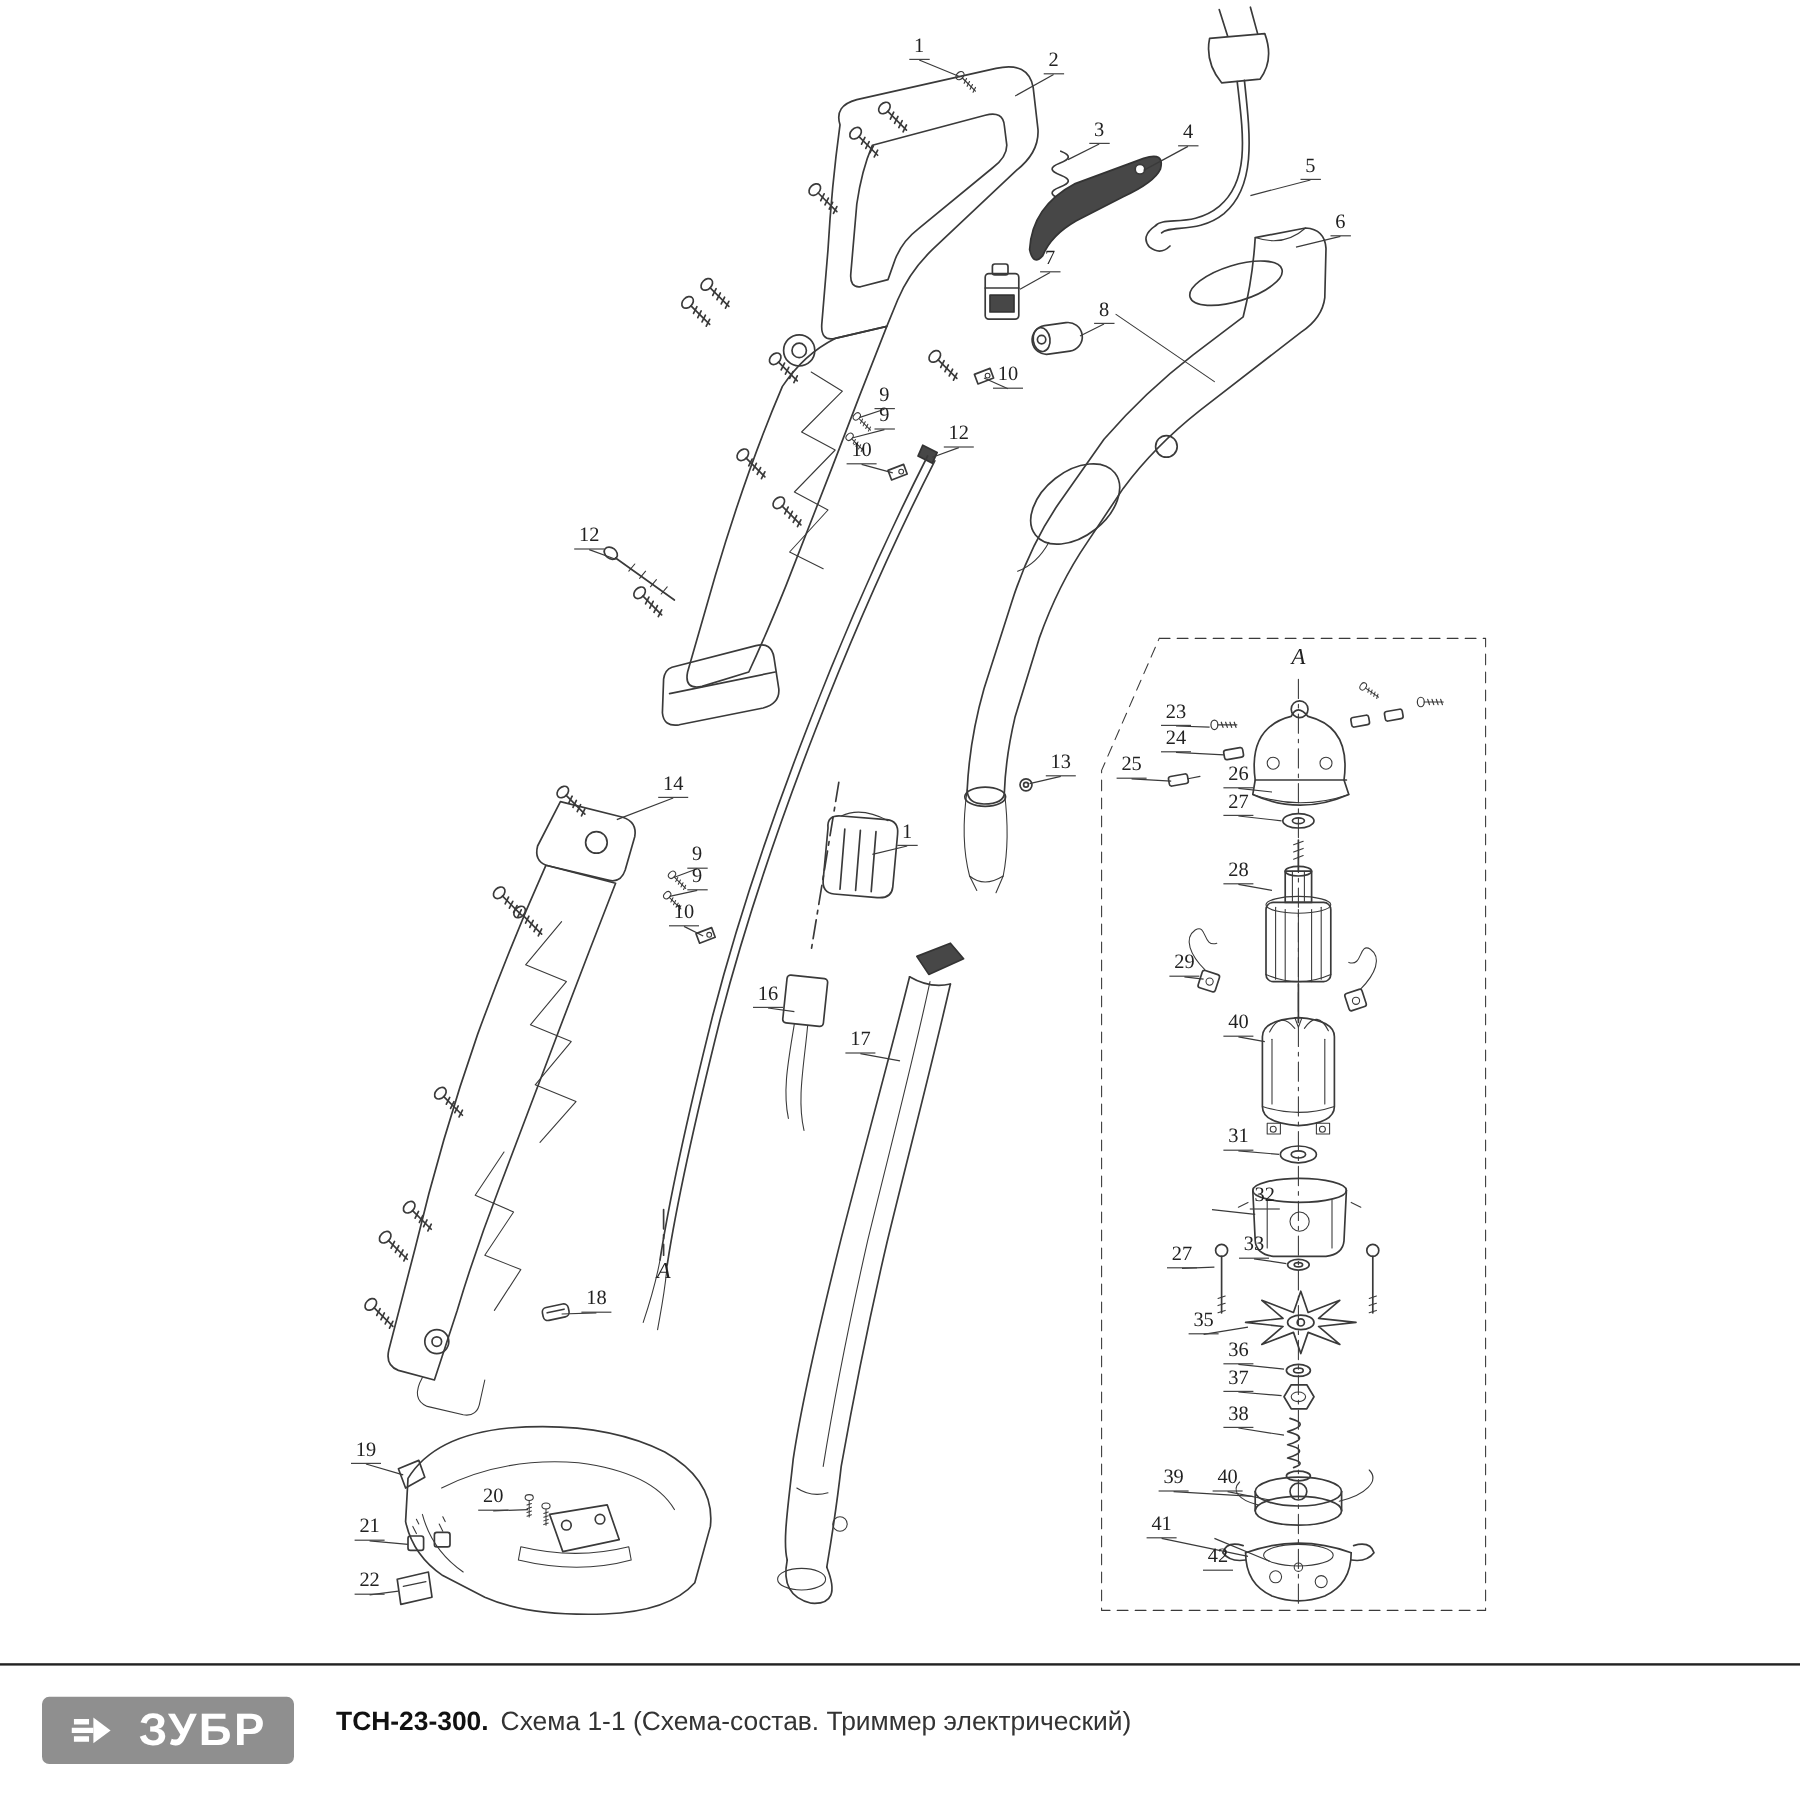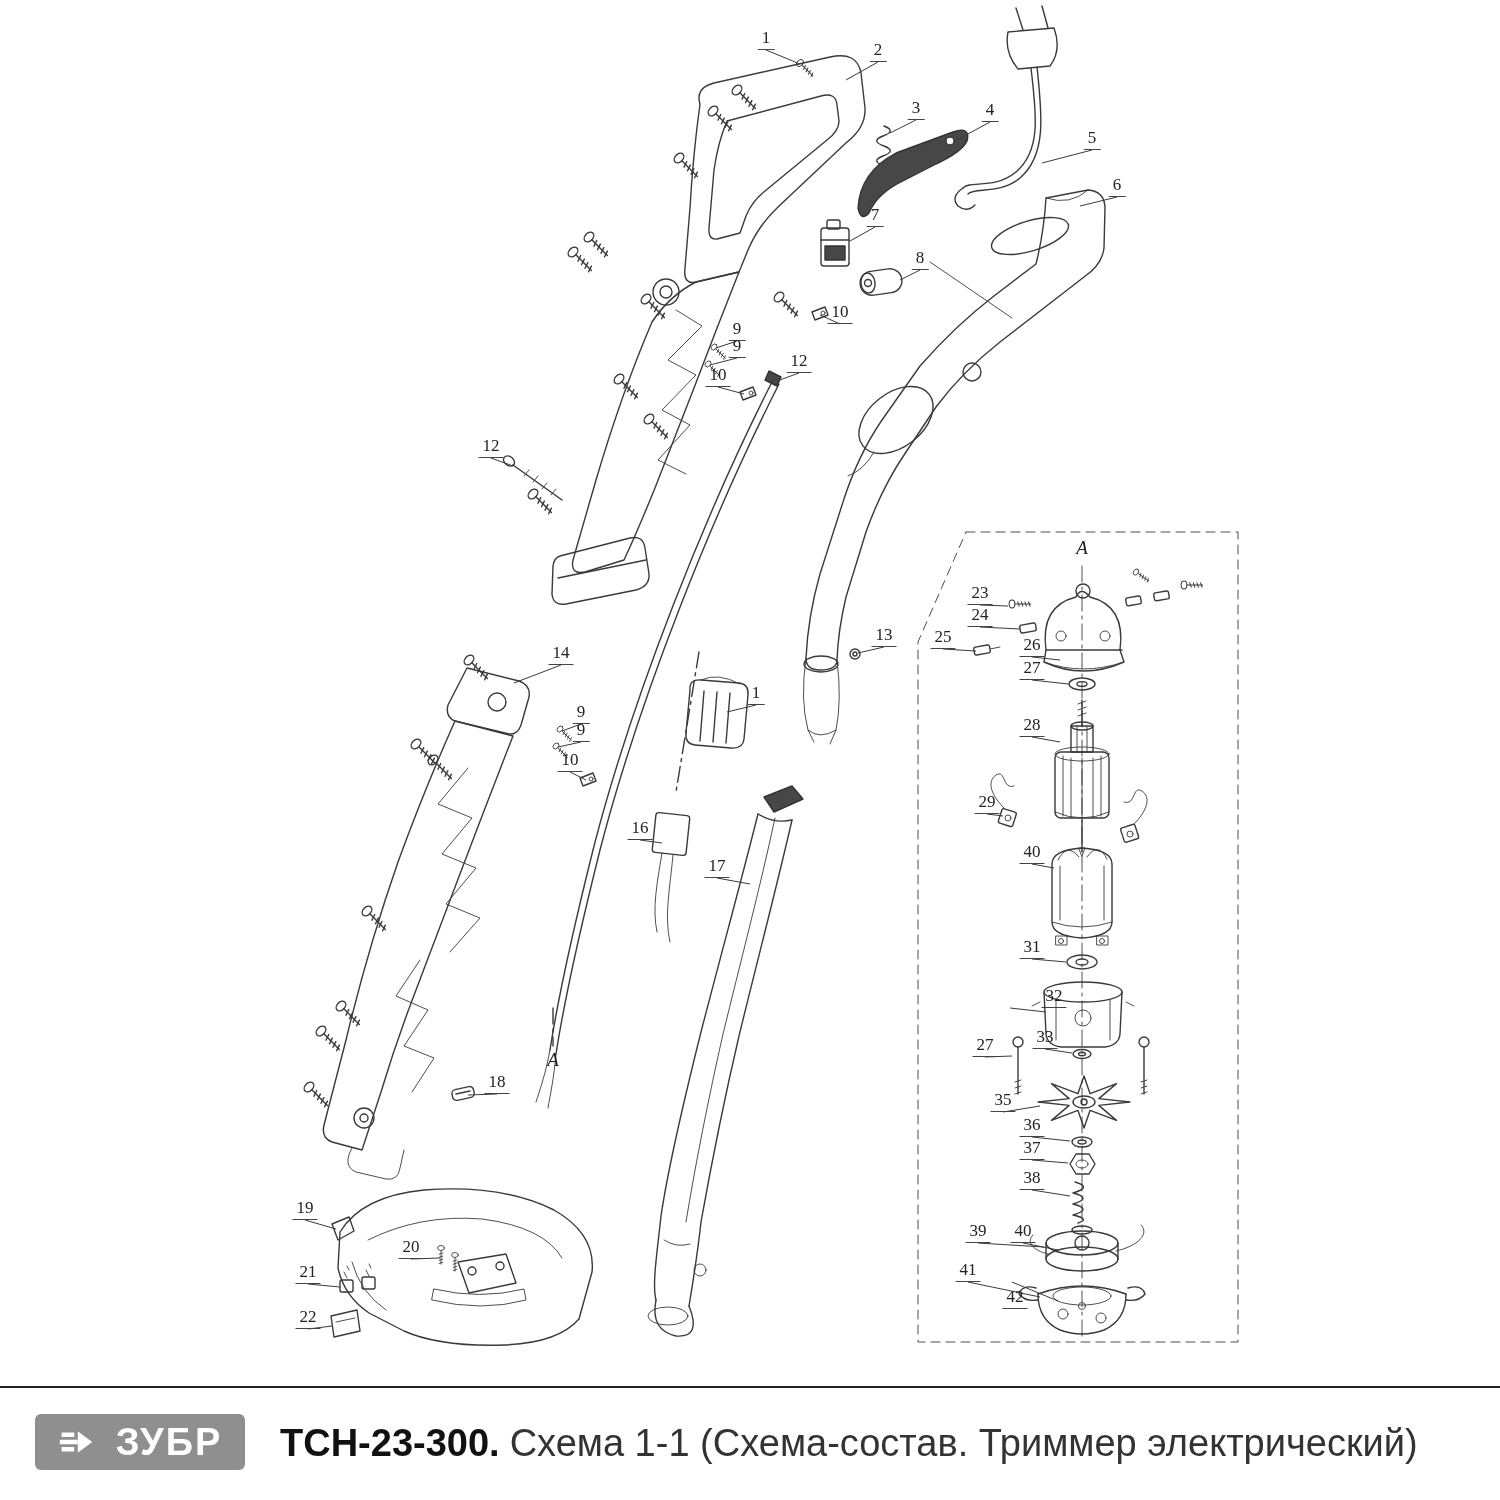--- a/index.html
+++ b/index.html
@@ -20,21 +20,21 @@
   .part-label{position:absolute;transform:translate(-50%,-100%);
       font-family:"Liberation Serif",serif;font-size:17px;color:#222;
       border-bottom:1px solid #444;padding:0 4px 1px;white-space:nowrap;}
   .part-label.axis{border-bottom:none;font-size:19px;font-style:italic;}
   .footer{position:absolute;left:0;top:1386px;width:1500px;height:114px;
       border-top:2px solid #222;}
   .brand-badge{position:absolute;left:35px;top:26px;width:210px;height:56px;
       background:#8f8f8f;border-radius:6px;display:flex;align-items:center;
       justify-content:center;gap:22px;}
   .brand-text{color:#fff;font-weight:bold;font-size:38px;letter-spacing:2px;}
-  .caption{position:absolute;left:280px;top:34px;font-size:38px;color:#222;white-space:nowrap;}
+  .caption{position:absolute;left:280px;top:34px;font-size:22px;color:#222;white-space:nowrap;}
   .caption .model{font-weight:bold;color:#111;}
   .caption .caption-rest{margin-left:10px;color:#333;}
 </style>
 </head>
 <body>
 
 <div class="page">
   <div class="stage">
 
     <svg id="artwork" viewBox="0 0 1500 1500" width="1500" height="1500">

